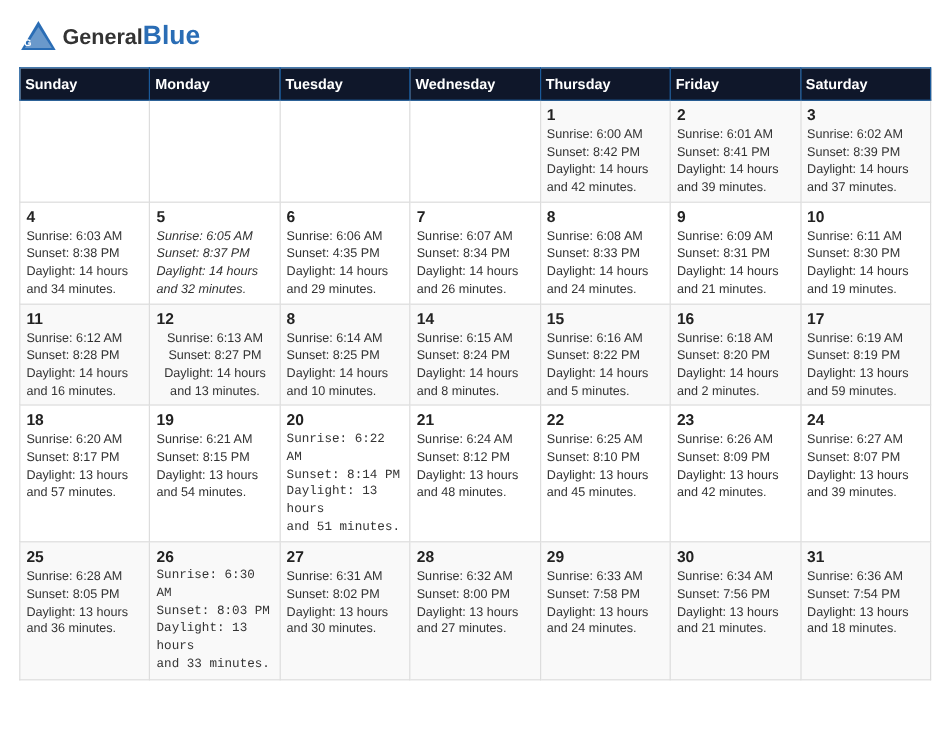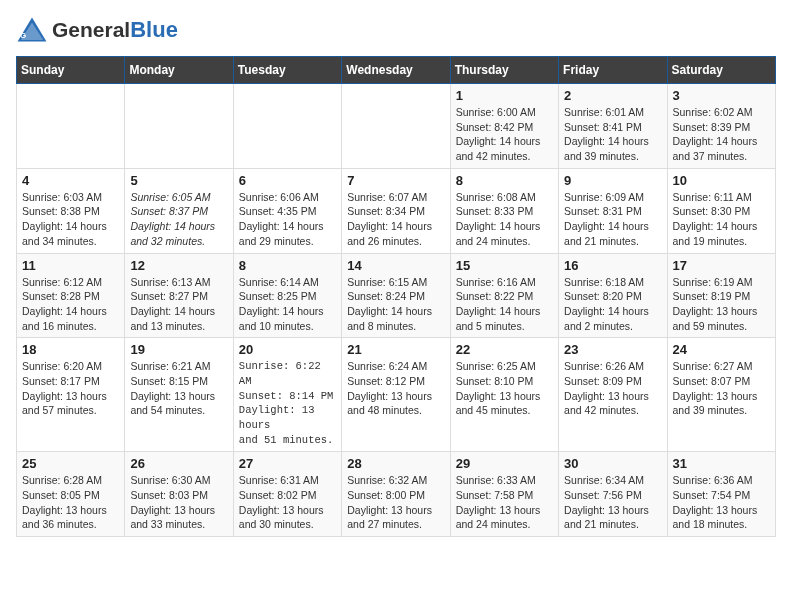--- a/index.html
+++ b/index.html
@@ -24,21 +24,21 @@
     .logo-icon { width: 32px; height: 28px; }
     .title-block { text-align: right; }
     .title-block h1 { font-size: 36px; font-weight: normal; color: #222; }
     .title-block h2 { font-size: 16px; font-weight: normal; color: #555; }
     table {
       width: 100%;
       border-collapse: collapse;
       font-size: 11px;
     }
     thead tr {
-      background: #404040;
+      background: #0f172a;
       color: #fff;
     }
     thead th {
       padding: 6px 4px;
       text-align: left;
       font-size: 12px;
       font-weight: bold;
       border: 1px solid #1a5a9a;
     }
     tbody tr {
@@ -74,21 +74,21 @@
 <body>
 
 <div class="header">
   <div class="logo">
     <svg class="logo-icon" viewBox="0 0 40 35" xmlns="http://www.w3.org/2000/svg">
       <polygon points="20,2 38,32 2,32" fill="#2a6db5"></polygon>
       <polygon points="20,8 34,30 6,30" fill="#fff" opacity="0.3"></polygon>
       <text x="5" y="28" font-size="10" fill="white" font-weight="bold">G</text>
     </svg>
     <div>
-      <span style="font-size:21px;font-weight:bold;color:#333;">General</span><span style="font-size:22px;font-weight:bold;color:#2a6db5;">Blue</span>
+      <span style="font-size:18px;font-weight:bold;color:#333;">General</span><span style="font-size:22px;font-weight:bold;color:#2a6db5;">Blue</span>
     </div>
   </div>
   <div class="title-block">
   </div>
 </div>
 
 <table>
   <thead>
     <tr>
     <th>Sunday</th>
@@ -182,21 +182,21 @@
       <tr>
         <td>
           <span class="day-num">11</span>
           <div class="day-info" style="white-space: pre-line;">Sunrise: 6:12 AM
 Sunset: 8:28 PM
 Daylight: 14 hours
 and 16 minutes.</div>
         </td>
         <td>
           <span class="day-num">12</span>
-          <div class="day-info" style="white-space: pre-line;">Sunrise: 6:13 AM
+          <div class="day-info" style="white-space: pre-line; text-align: center;">Sunrise: 6:13 AM
 Sunset: 8:27 PM
 Daylight: 14 hours
 and 13 minutes.</div>
         </td>
         <td>
           <span class="day-num">8</span>
           <div class="day-info" style="white-space: pre-line;">Sunrise: 6:14 AM
 Sunset: 8:25 PM
 Daylight: 14 hours
 and 10 minutes.</div>
@@ -284,21 +284,21 @@
       <tr>
         <td>
           <span class="day-num">25</span>
           <div class="day-info" style="white-space: pre-line;">Sunrise: 6:28 AM
 Sunset: 8:05 PM
 Daylight: 13 hours
 and 36 minutes.</div>
         </td>
         <td>
           <span class="day-num">26</span>
-          <div class="day-info" style="white-space: pre-line;">Sunrise: 6:30 AM
+          <div class="day-info" style="white-space: pre-line; font-family: Liberation Mono, monospace;">Sunrise: 6:30 AM
 Sunset: 8:03 PM
 Daylight: 13 hours
 and 33 minutes.</div>
         </td>
         <td>
           <span class="day-num">27</span>
           <div class="day-info" style="white-space: pre-line;">Sunrise: 6:31 AM
 Sunset: 8:02 PM
 Daylight: 13 hours
 and 30 minutes.</div>

